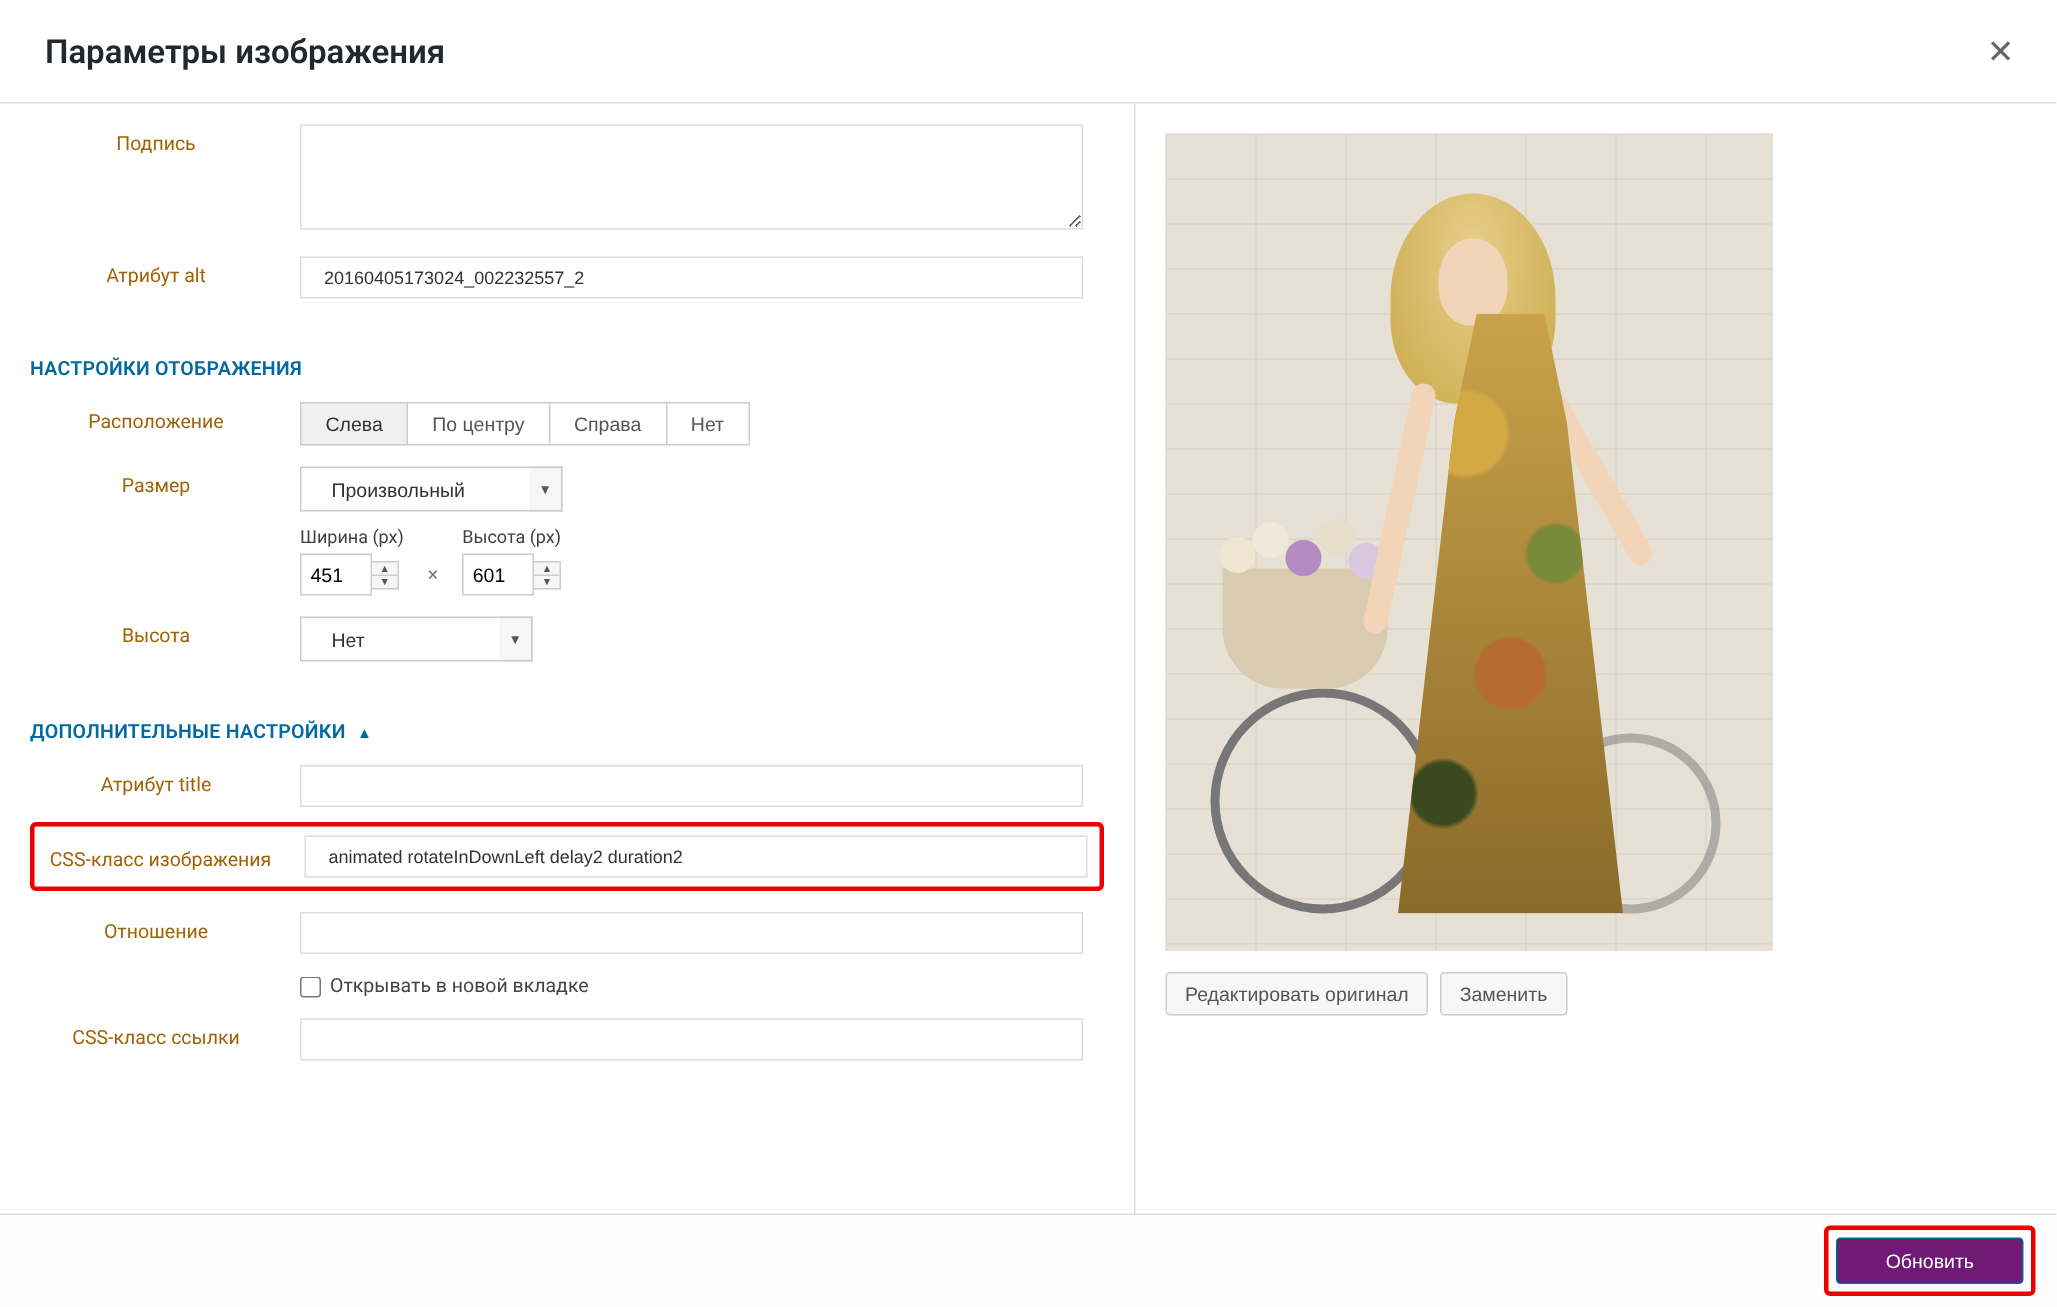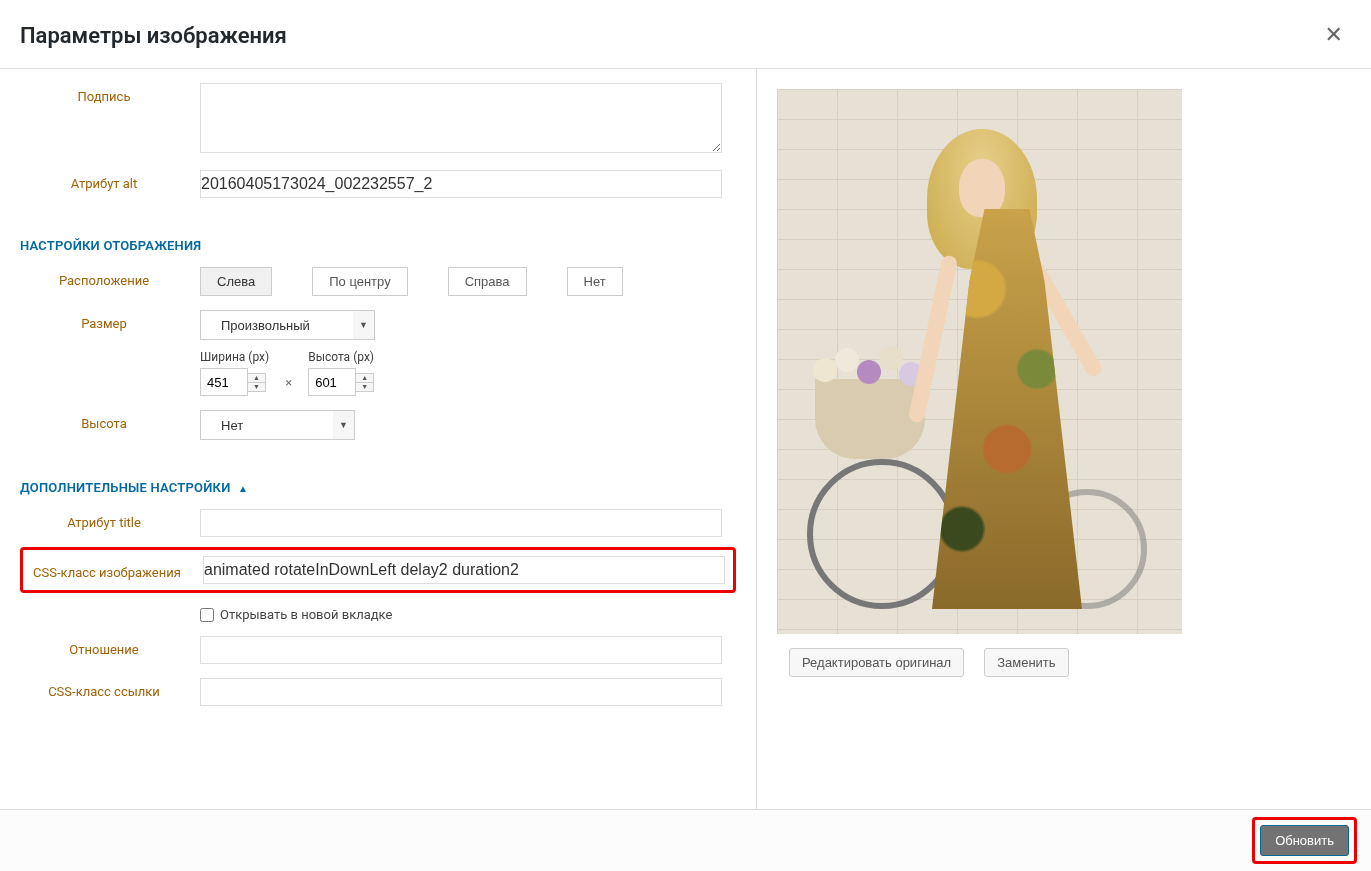--- a/index.html
+++ b/index.html
@@ -1,32 +1,32 @@
 <!DOCTYPE html>
 <html><head>
 <meta charset="utf-8">
 <style>
 * { box-sizing: border-box; margin: 0; padding: 0; }
 body { font-family: -apple-system, BlinkMacSystemFont, "Segoe UI", Roboto, "Helvetica Neue", Arial, sans-serif; font-size: 13px; color: #444; background: #fff; }
 .dialog { width: 1371px; height: 871px; position: relative; }
-.header { padding: 18px 20px 16px 20px; border-bottom: 1px solid #ddd; display: flex; align-items: center; justify-content: space-between; }
+.header { padding: 18px 20px 16px 30px; border-bottom: 1px solid #ddd; display: flex; align-items: center; justify-content: space-between; }
 .header h1 { font-size: 22px; font-weight: 600; color: #23282d; }
 .close-btn { font-size: 22px; color: #666; cursor: pointer; background: none; border: none; padding: 4px 8px; }
 .body { display: flex; height: 750px; }
 .left { flex: 0 0 757px; padding: 0 20px 20px 20px; overflow-y: auto; border-right: 1px solid #ddd; }
 .right { flex: 1; padding: 20px; }
 .row { display: flex; align-items: flex-start; margin-top: 14px; }
 .row-label { flex: 0 0 180px; text-align: center; padding-right: 12px; padding-top: 6px; color: #a16207; font-size: 13px; }
 .row-control { flex: 1; }
 textarea.caption { width: 522px; height: 70px; border: 1px solid #ddd; padding: 6px; font-family: inherit; font-size: 13px; resize: both; }
-input[type=text].txt { width: 522px; height: 28px; border: 1px solid #ddd; padding: 3px 0; font-size: 16px; color: #333; }
+input[type=text].txt { width: 522px; height: 28px; border: 1px solid #ddd; padding: 3px 15px; font-size: 12px; color: #333; }
 .section-hdr { font-size: 13px; font-weight: 600; color: #0369a1; margin-top: 40px; margin-bottom: 6px; letter-spacing: 0.2px; }
 .section-hdr.collapsible { cursor: pointer; }
 .section-hdr .caret { margin-left: 4px; font-size: 10px; }
-.btn-group { display: inline-flex; gap: 41px; }
+.btn-group { display: inline-flex; }
 .btn-seg { border: 1px solid #ccc; background: #fff; padding: 6px 16px; font-size: 13px; color: #555; cursor: pointer; margin-left: -1px; }
 .btn-seg:first-child { margin-left: 0; }
 .btn-seg.active { background: #f0f0f0; color: #333; }
 .select-wrap { position: relative; display: inline-flex; width: 175px; }
 .select-wrap select { width: 100%; height: 30px; border: 1px solid #ccc; padding: 2px 20px; font-size: 13px; background: #fff; appearance: none; color: #333; }
 .select-btn { width: 22px; height: 30px; border: 1px solid #ccc; border-left: none; background: #f6f6f6; display: inline-flex; align-items: center; justify-content: center; font-size: 9px; color: #555; margin-left: -22px; pointer-events: none; }
 .dim-row { display: flex; align-items: flex-end; gap: 14px; margin-top: 10px; }
 .dim-col { display: flex; flex-direction: column; }
 .dim-lbl { font-size: 12px; color: #404040; margin-bottom: 4px; }
 .spin { display: inline-flex; align-items: center; }
@@ -38,24 +38,24 @@
 .highlight-row { border: 3px solid #e00; border-radius: 4px; padding: 6px 4px 6px 0; margin-top: 10px; display: flex; align-items: center; }
 .highlight-row .row-label { padding-top: 4px; }
 .checkbox-row { display: flex; align-items: center; gap: 6px; }
 .checkbox-row input { width: 14px; height: 14px; }
 .preview-img { width: 405px; height: 545px; background: #e8e3da; position: relative; overflow: hidden; }
 .brick-wall { position: absolute; inset: 0; background-color: #e6e0d5; background-image:
   linear-gradient(#d6cfc2 1px, transparent 1px),
   linear-gradient(90deg, #d6cfc2 1px, transparent 1px);
   background-size: 60px 30px, 60px 30px; }
 .btn-row { margin-top: 14px; display: flex; gap: 8px; }
-.btn-secondary { border: 1px solid #ccc; background: #f7f7f7; color: #555; padding: 6px 12px; font-size: 13px; cursor: pointer; border-radius: 3px; margin-left: 12px; }
+.btn-secondary { border: 1px solid #ccc; background: #f7f7f7; color: #555; padding: 6px 12px; font-size: 13px; cursor: pointer; border-radius: 3px; }
 .footer { position: absolute; left: 0; right: 0; bottom: 0; height: 62px; border-top: 1px solid #ddd; background: #fcfcfc; display: flex; align-items: center; justify-content: flex-end; padding-right: 14px; }
 .btn-primary-wrap { border: 3px solid #e00; border-radius: 4px; padding: 5px; }
-.btn-primary { background: #737373; border: 1px solid #006799; color: #fff; padding: 7px 14px; font-size: 13px; cursor: pointer; border-radius: 3px; }
+.btn-primary { background: #701a75; border: 1px solid #006799; color: #fff; padding: 7px 32px; font-size: 13px; cursor: pointer; border-radius: 3px; }
 
 .dress { position:absolute; left:155px; top:120px; width:150px; height:400px;
   background: radial-gradient(circle at 30% 20%, #d4a843 8%, transparent 9%),
               radial-gradient(circle at 70% 40%, #7a8a3a 7%, transparent 8%),
               radial-gradient(circle at 50% 60%, #b86b2e 9%, transparent 10%),
               radial-gradient(circle at 20% 80%, #3a4a1e 6%, transparent 7%),
               linear-gradient(#c9a24a, #8a6a2a);
   clip-path: polygon(35% 0, 65% 0, 75% 18%, 100% 100%, 0 100%, 25% 18%);
 }
 .hair { position:absolute; left:150px; top:40px; width:110px; height:140px; background: radial-gradient(ellipse at 50% 30%, #e8cf8a, #c9a94a); border-radius: 50% 50% 40% 40%; }
@@ -172,31 +172,31 @@
       </div>
 
       <div class="highlight-row">
         <div class="row-label">CSS-класс изображения</div>
         <div class="row-control">
           <input type="text" class="txt" value="animated rotateInDownLeft delay2 duration2" style="">
         </div>
       </div>
 
       <div class="row">
+        <div class="row-label">Отношение</div>
+        <div class="row-control">
+          <input type="text" class="txt" value="" style="">
+        </div>
+      </div>
+
+      <div class="row">
         <div class="row-label"></div>
         <div class="row-control checkbox-row">
           <input type="checkbox" style="">
           <span>Открывать в новой вкладке</span>
-        </div>
-      </div>
-
-      <div class="row">
-        <div class="row-label">Отношение</div>
-        <div class="row-control">
-          <input type="text" class="txt" value="" style="">
         </div>
       </div>
 
       <div class="row">
         <div class="row-label">CSS-класс ссылки</div>
         <div class="row-control">
           <input type="text" class="txt" value="" style="">
         </div>
       </div>
 

